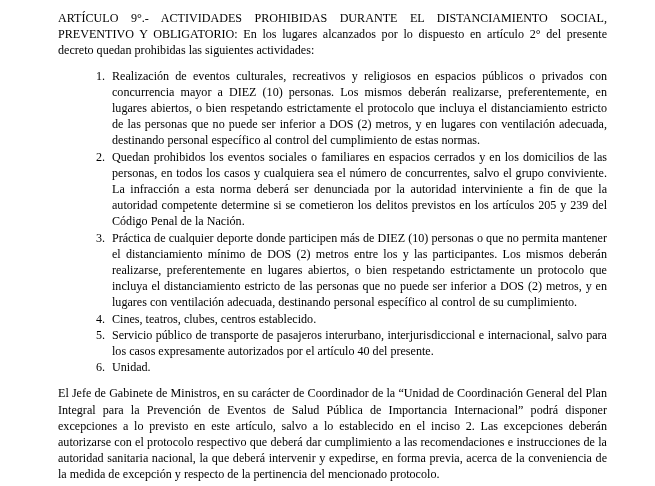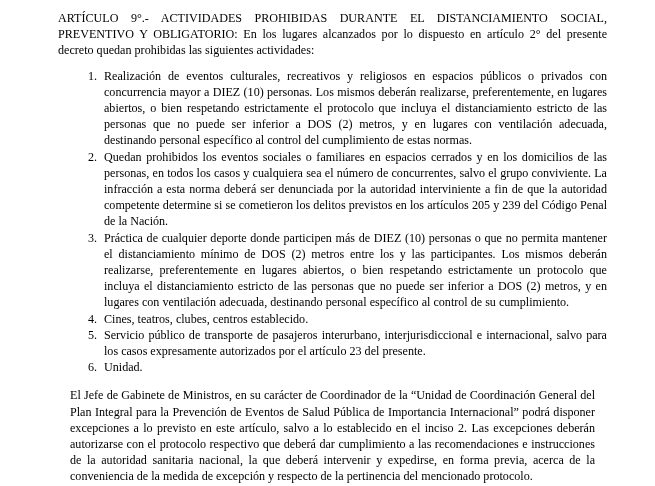--- a/index.html
+++ b/index.html
@@ -28,41 +28,41 @@
   }
   ol.items {
     margin: 0 0 10px 0;
     padding-left: 34px;
     list-style-type: decimal;
   }
   ol.items > li {
     text-align: justify;
     font-size: 12.1px;
     line-height: 16.2px;
-    margin: 0 0 0 8px;
+    margin: 0 0 0 16px;
     padding-left: 4px;
   }
   .tail {
     text-align: justify;
     font-size: 12.1px;
     line-height: 16.2px;
-    margin: 12px;
+    margin: 0;
   }
 </style>
 </head>
 <body>
 
 <div class="page">
 
   <p class="article-head">ARTÍCULO 9°.- ACTIVIDADES PROHIBIDAS DURANTE EL DISTANCIAMIENTO SOCIAL, PREVENTIVO Y OBLIGATORIO: En los lugares alcanzados por lo dispuesto en artículo 2° del presente decreto quedan prohibidas las siguientes actividades:</p>
 
   <ol class="items">
     <li>Realización de eventos culturales, recreativos y religiosos en espacios públicos o privados con concurrencia mayor a DIEZ (10) personas. Los mismos deberán realizarse, preferentemente, en lugares abiertos, o bien respetando estrictamente el protocolo que incluya el distanciamiento estricto de las personas que no puede ser inferior a DOS (2) metros, y en lugares con ventilación adecuada, destinando personal específico al control del cumplimiento de estas normas.</li>
     <li>Quedan prohibidos los eventos sociales o familiares en espacios cerrados y en los domicilios de las personas, en todos los casos y cualquiera sea el número de concurrentes, salvo el grupo conviviente. La infracción a esta norma deberá ser denunciada por la autoridad interviniente a fin de que la autoridad competente determine si se cometieron los delitos previstos en los artículos 205 y 239 del Código Penal de la Nación.</li>
     <li>Práctica de cualquier deporte donde participen más de DIEZ (10) personas o que no permita mantener el distanciamiento mínimo de DOS (2) metros entre los y las participantes. Los mismos deberán realizarse, preferentemente en lugares abiertos, o bien respetando estrictamente un protocolo que incluya el distanciamiento estricto de las personas que no puede ser inferior a DOS (2) metros, y en lugares con ventilación adecuada, destinando personal específico al control de su cumplimiento.</li>
     <li>Cines, teatros, clubes, centros establecido.</li>
-    <li>Servicio público de transporte de pasajeros interurbano, interjurisdiccional e internacional, salvo para los casos expresamente autorizados por el artículo 23 del presente.</li>
+    <li>Servicio público de transporte de pasajeros interurbano, interjurisdiccional e internacional, salvo para los casos expresamente autorizados por el artículo 40 del presente.</li>
     <li>Unidad.</li>
   </ol>
 
   <p class="tail">El Jefe de Gabinete de Ministros, en su carácter de Coordinador de la “Unidad de Coordinación General del Plan Integral para la Prevención de Eventos de Salud Pública de Importancia Internacional” podrá disponer excepciones a lo previsto en este artículo, salvo a lo establecido en el inciso 2. Las excepciones deberán autorizarse con el protocolo respectivo que deberá dar cumplimiento a las recomendaciones e instrucciones de la autoridad sanitaria nacional, la que deberá intervenir y expedirse, en forma previa, acerca de la conveniencia de la medida de excepción y respecto de la pertinencia del mencionado protocolo.</p>
 
 </div>
 
 </body></html>

